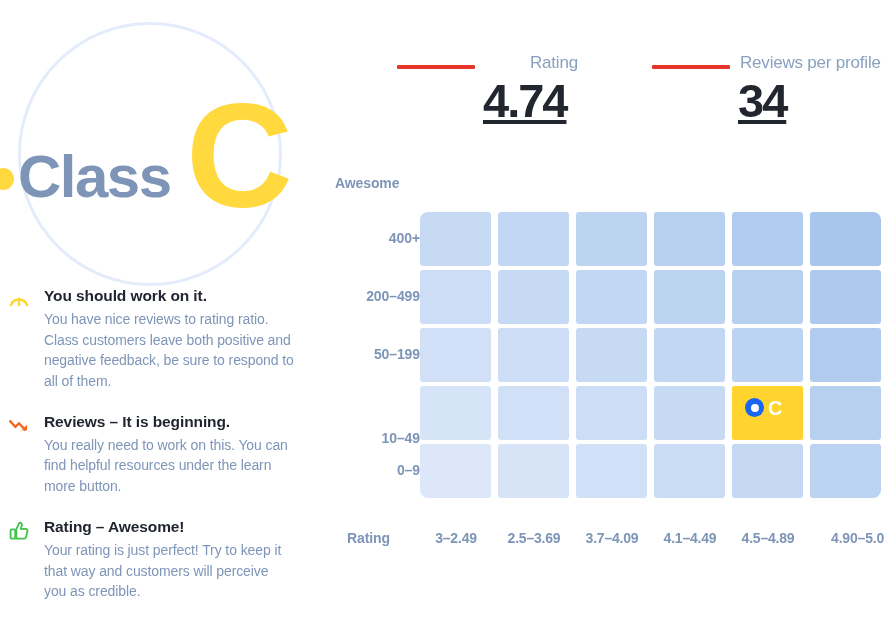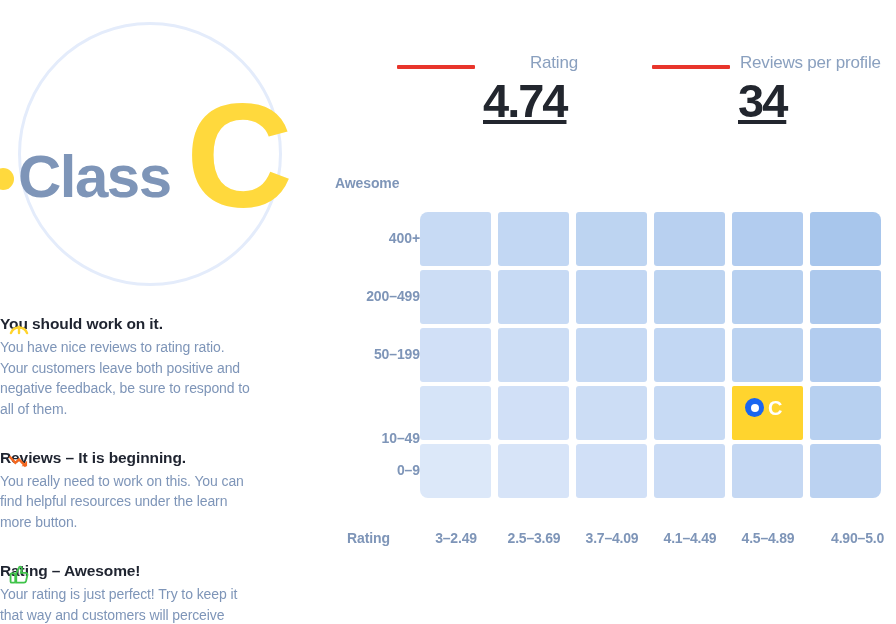--- a/index.html
+++ b/index.html
@@ -72,22 +72,22 @@
 
   
   #feedback-list {
     position: absolute;
     left: 0;
     top: 286px;
     width: 310px;
   }
   .feedback-item {
     position: relative;
+    padding-left: 44px;
     margin-bottom: 20px;
-    margin-top: 28px;
   }
   .feedback-icon {
     position: absolute;
     left: 8px;
     top: 3px;
     width: 24px;
     height: 24px;
     display: block;
   }
   .feedback-title {
@@ -268,21 +268,21 @@
   <div id="feedback-list">
 
     <div class="feedback-item">
       <span class="feedback-icon">
         <svg viewBox="0 0 24 24" width="22" height="22" aria-hidden="true">
           <path d="M3.2 17.6 A9.4 9.4 0 0 1 20.8 17.6" fill="none" stroke="#ffd42e" stroke-width="2.6" stroke-linecap="round"></path>
           <path d="M12 17.4 L12 10.6" fill="none" stroke="#ffd42e" stroke-width="2.6" stroke-linecap="round"></path>
         </svg>
       </span>
       <p class="feedback-title">You should work on it.</p>
-      <p class="feedback-body">You have nice reviews to rating ratio. Your customers leave both positive and negative feedback, be sure to respond to all of them.</p>
+      <p class="feedback-body">You have nice reviews to rating ratio. Class customers leave both positive and negative feedback, be sure to respond to all of them.</p>
     </div>
 
     <div class="feedback-item">
       <span class="feedback-icon">
         <svg viewBox="0 0 24 24" width="22" height="22" aria-hidden="true">
           <path d="M2.5 7 L8 13 L12 9.2 L18.5 15.8" fill="none" stroke="#f4671f" stroke-width="2.6" stroke-linecap="square" stroke-linejoin="miter"></path>
           <path d="M20.8 16.6 L20.8 10.6 L14.8 16.6 Z" fill="#f4671f"></path>
         </svg>
       </span>
       <p class="feedback-title">Reviews – It is beginning.</p>

